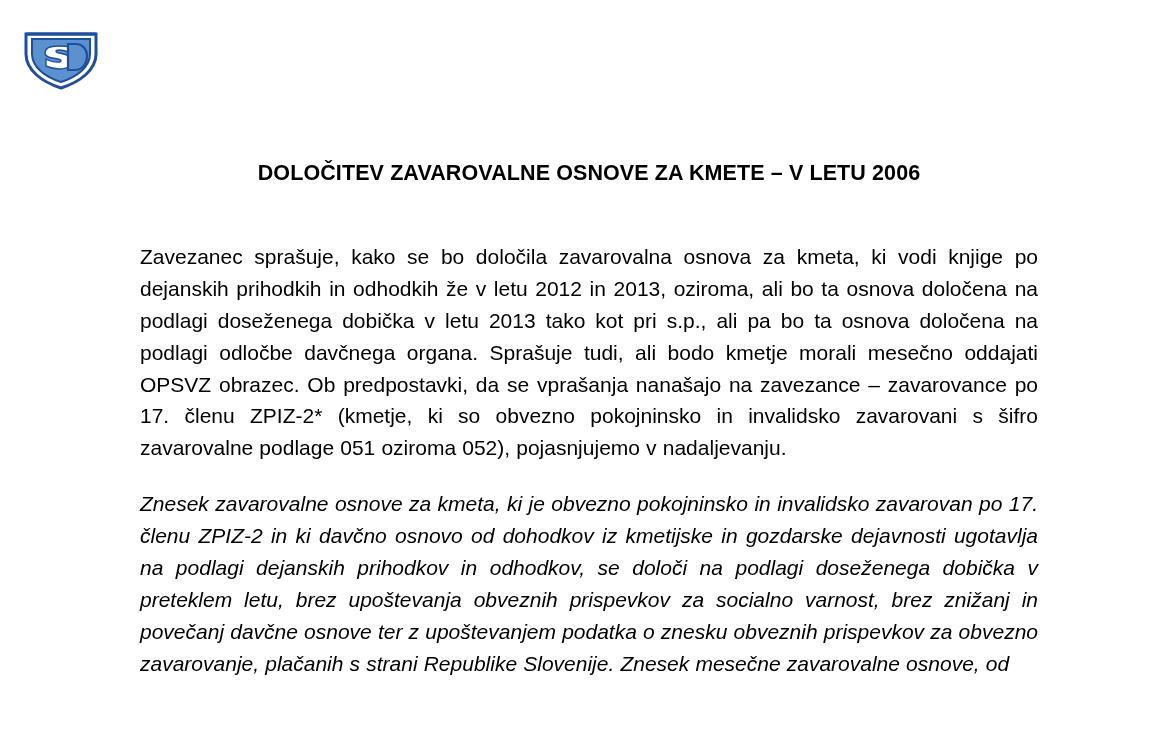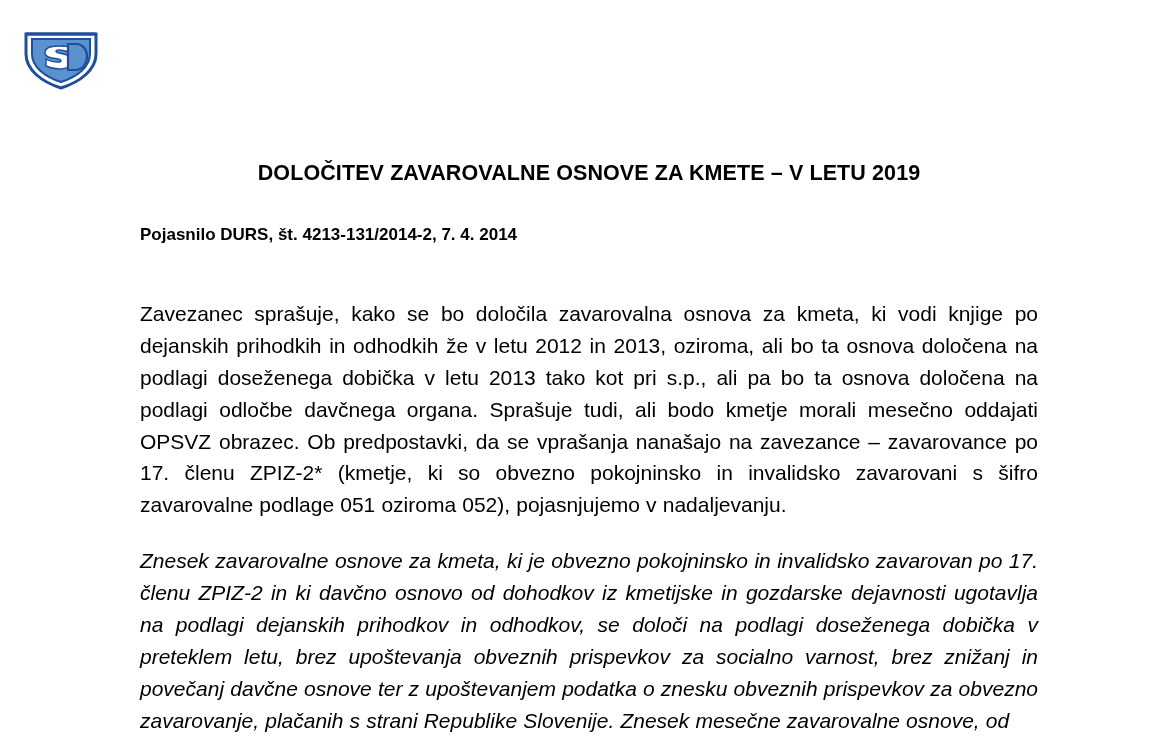--- a/index.html
+++ b/index.html
@@ -74,19 +74,18 @@
     <svg width="78" height="64" viewBox="0 0 78 64" xmlns="http://www.w3.org/2000/svg">
       <path d="M4 6 L74 6 L74 26 C74 42 58 54 39 60 C20 54 4 42 4 26 Z" fill="#ffffff" stroke="#1f4e9c" stroke-width="3"></path>
       <path d="M10 11 L68 11 L68 26 C68 39 55 49 39 54 C23 49 10 39 10 26 Z" fill="#5b91cf" stroke="#1f4e9c" stroke-width="2"></path>
       <path d="M36 18 C27 18 23 21 23 25 C23 30 31 30 36 31 C40 32 40 34 36 34 C32 34 27 33 24 31 L24 38 C28 40 33 41 37 41 C46 41 50 37 50 32 C50 27 42 26 37 25 C33 24 33 22 37 22 C40 22 44 23 47 24 L47 19 C44 18 40 18 36 18 Z" fill="#ffffff" stroke="#1f4e9c" stroke-width="1.4"></path>
       <path d="M46 16 L54 16 C61 16 65 22 65 28 C65 35 61 42 53 42 L46 42 Z" fill="#5b91cf" stroke="#1f4e9c" stroke-width="2.2"></path>
       <path d="M4 6 L74 6" stroke="#1f4e9c" stroke-width="3"></path>
     </svg>
   </div>
 
   <div class="content">
-    <h1 class="doc-title">DOLOČITEV ZAVAROVALNE OSNOVE ZA KMETE – V LETU 2019</h1>
-    <p class="subtitle">Pojasnilo DURS, št. 4213-131/2014-2, 7. 4. 2014</p>
+    <h1 class="doc-title">DOLOČITEV ZAVAROVALNE OSNOVE ZA KMETE – V LETU 2006</h1>
     <p class="para para-1">Zavezanec sprašuje, kako se bo določila zavarovalna osnova za kmeta, ki vodi knjige po dejanskih prihodkih in odhodkih že v letu 2012 in 2013, oziroma, ali bo ta osnova določena na podlagi doseženega dobička v letu 2013 tako kot pri s.p., ali pa bo ta osnova določena na podlagi odločbe davčnega organa. Sprašuje tudi, ali bodo kmetje morali mesečno oddajati OPSVZ obrazec. Ob predpostavki, da se vprašanja nanašajo na zavezance – zavarovance po 17. členu ZPIZ-2* (kmetje, ki so obvezno pokojninsko in invalidsko zavarovani s šifro zavarovalne podlage 051 oziroma 052), pojasnjujemo v nadaljevanju.</p>
     <p class="para para-2">Znesek zavarovalne osnove za kmeta, ki je obvezno pokojninsko in invalidsko zavarovan po 17. členu ZPIZ-2 in ki davčno osnovo od dohodkov iz kmetijske in gozdarske dejavnosti ugotavlja na podlagi dejanskih prihodkov in odhodkov, se določi na podlagi doseženega dobička v preteklem letu, brez upoštevanja obveznih prispevkov za socialno varnost, brez znižanj in povečanj davčne osnove ter z upoštevanjem podatka o znesku obveznih prispevkov za obvezno zavarovanje, plačanih s strani Republike Slovenije. Znesek mesečne zavarovalne osnove, od</p>
   </div>
 
 </div>
 
 </body></html>

